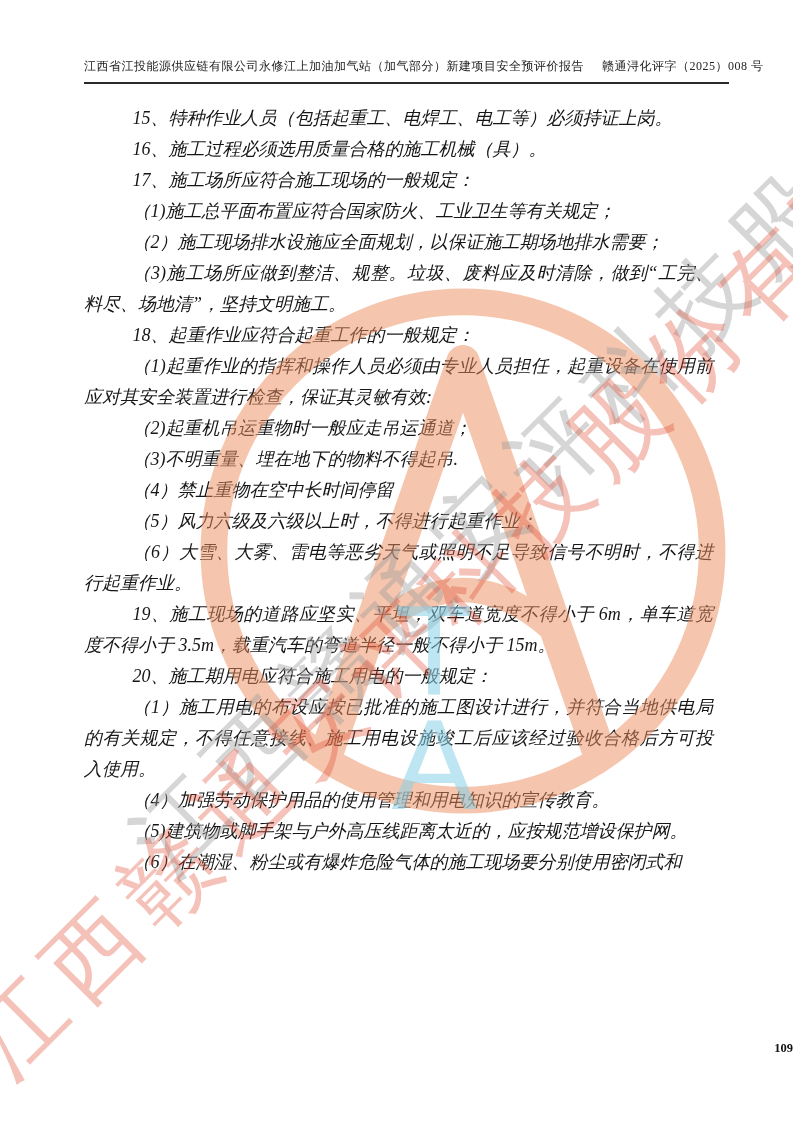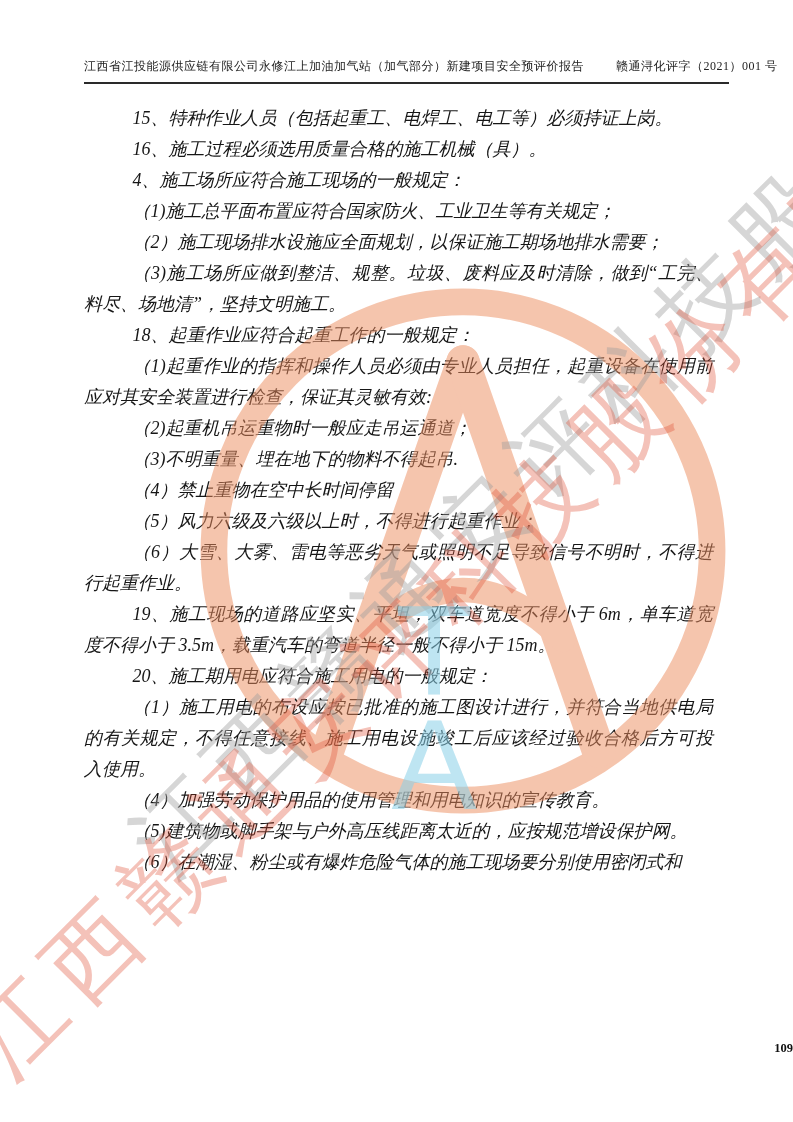--- a/index.html
+++ b/index.html
@@ -13,21 +13,21 @@
   }
   .page { position: absolute; inset: 0; }
 
   
   .header {
     position: absolute;
     left: 84px; right: 64px; top: 58px;
     display: flex;
     justify-content: space-between;
     align-items: flex-end;
-    gap: 32px;
+    gap: 18px;
     font-size: 12px;
     letter-spacing: 0.5px;
     color: #222;
     border-bottom: 2px solid #2a2a2a;
     padding-bottom: 7px;
     white-space: nowrap;
   }
 
   
   .content {
@@ -101,27 +101,27 @@
     text-align: center;
   }
 </style>
 </head>
 <body>
 
 <div class="page">
 
   <div class="header">
     <span>江西省江投能源供应链有限公司永修江上加油加气站（加气部分）新建项目安全预评价报告</span>
-    <span>赣通浔化评字（2021）001 号</span>
+    <span>赣通浔化评字（2025）008 号</span>
   </div>
 
   <div class="content">
       <p class="para">15、特种作业人员（包括起重工、电焊工、电工等）必须持证上岗。</p>
       <p class="para">16、施工过程必须选用质量合格的施工机械（具）。</p>
-      <p class="para">4、施工场所应符合施工现场的一般规定：</p>
+      <p class="para">17、施工场所应符合施工现场的一般规定：</p>
       <p class="para">（1)施工总平面布置应符合国家防火、工业卫生等有关规定；</p>
       <p class="para">（2）施工现场排水设施应全面规划，以保证施工期场地排水需要；</p>
       <p class="para">（3)施工场所应做到整洁、规整。垃圾、废料应及时清除，做到“工完、料尽、场地清”，坚持文明施工。</p>
       <p class="para">18、起重作业应符合起重工作的一般规定：</p>
       <p class="para">（1)起重作业的指挥和操作人员必须由专业人员担任，起重设备在使用前应对其安全装置进行检查，保证其灵敏有效:</p>
       <p class="para">（2)起重机吊运重物时一般应走吊运通道；</p>
       <p class="para">（3)不明重量、埋在地下的物料不得起吊.</p>
       <p class="para">（4）禁止重物在空中长时间停留</p>
       <p class="para">（5）风力六级及六级以上时，不得进行起重作业；</p>
       <p class="para">（6）大雪、大雾、雷电等恶劣天气或照明不足导致信号不明时，不得进行起重作业。</p>

